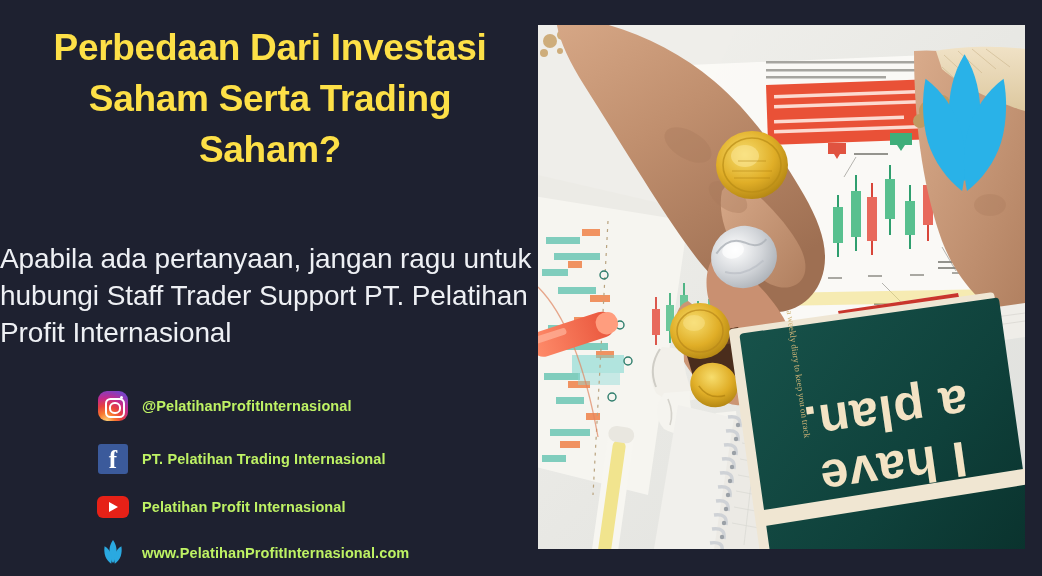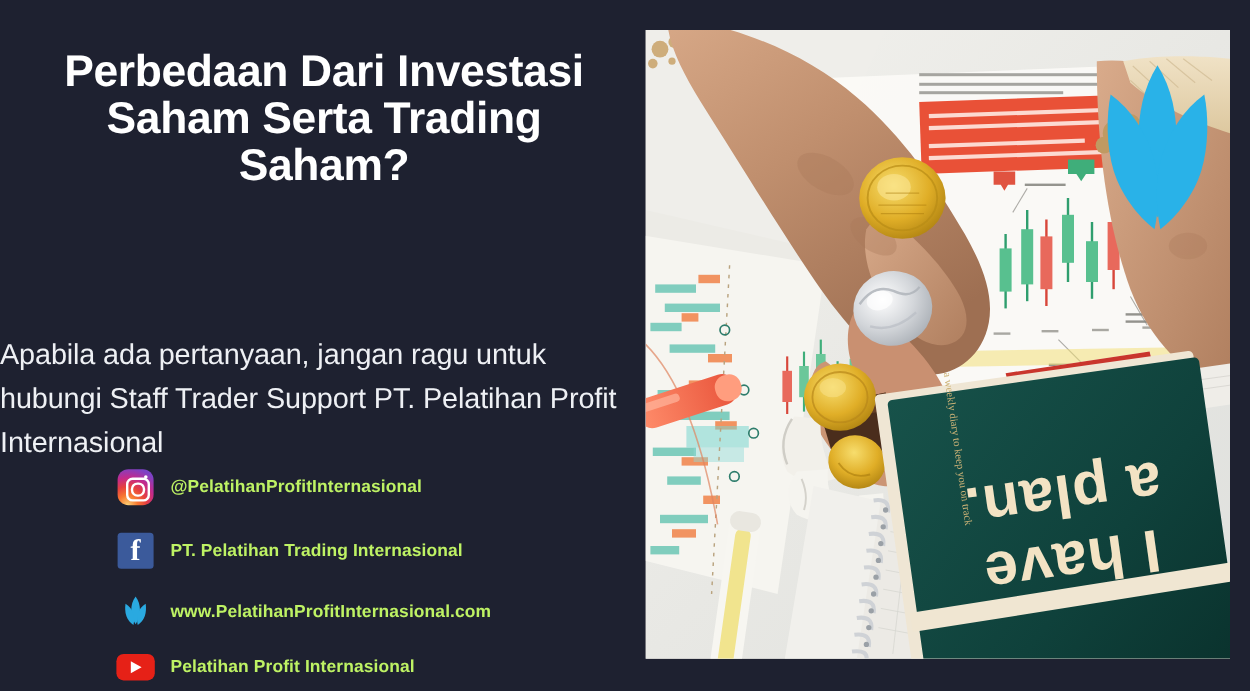--- a/index.html
+++ b/index.html
@@ -8,28 +8,28 @@
     background:#1e2130;
     font-family:"Liberation Sans", sans-serif;
     position:relative;
   }
 
   
   .left-col{
     position:absolute; left:0; top:0; width:538px; height:576px;
   }
   .headline{
-    position:absolute; left:14px; top:40px; width:512px;
-    color:#ffffff; font-size:37px; line-height:39px;
+    position:absolute; left:14px; top:22px; width:512px;
+    color:#fde047; font-size:37px; line-height:51px;
     font-weight:bold; text-align:center; letter-spacing:-0.3px;
   }
   .subtext{
     position:absolute; left:0px; top:240px; width:540px;
-    color:#eef0f4; font-size:24px; line-height:37px;
-    font-weight:300; letter-spacing:-0.1px;margin-top:37px;
+    color:#eef0f4; font-size:28px; line-height:37px;
+    font-weight:300; letter-spacing:-0.1px;
   }
 
   
   .social-list{
     position:absolute; left:97px; top:382px; width:430px;
   }
   .social-row{
     display:flex; align-items:center; height:45px; margin-bottom:5px;
   }
   .social-row .ic{
@@ -119,40 +119,40 @@
       <span class="lbl">@PelatihanProfitInternasional</span>
     </div>
 
     <div class="social-row row-fb">
       <span class="ic">
         <span class="fb-badge">
             <span class="f">f</span>
           </span>
       </span>
       <span class="lbl">PT. Pelatihan Trading Internasional</span>
+    </div>
+
+    <div class="social-row row-yt">
+      <span class="ic">
+        <span class="yt-badge"></span>
+      </span>
+      <span class="lbl">Pelatihan Profit Internasional</span>
     </div>
 
     <div class="social-row row-web">
       <span class="ic">
         <svg class="lotus" viewBox="0 0 32 32" aria-hidden="true">
           <g fill="#2aa9e0">
             <path d="M16 3c2.6 3.4 3.6 7.4 3.6 11.2 0 4.6-1.6 9-3.6 12.1-2-3.1-3.6-7.5-3.6-12.1C12.4 10.4 13.4 6.4 16 3z"></path>
             <path d="M7.6 9.2c3.3 1.9 5.4 4.9 6.4 8 1 3.2.9 6.7.2 9.6-2.5-1.6-4.8-4.4-5.9-7.5-1.1-3.2-1.2-7-.7-10.1z"></path>
             <path d="M24.4 9.2c.5 3.1.4 6.9-.7 10.1-1.1 3.1-3.4 5.9-5.9 7.5-.7-2.9-.8-6.4.2-9.6 1-3.1 3.1-6.1 6.4-8z"></path>
           </g>
         </svg>
       </span>
       <span class="lbl">www.PelatihanProfitInternasional.com</span>
-    </div>
-
-    <div class="social-row row-yt">
-      <span class="ic">
-        <span class="yt-badge"></span>
-      </span>
-      <span class="lbl">Pelatihan Profit Internasional</span>
     </div>
 
   </div>
 </div>
 
 <div class="photo">
   <svg viewBox="0 0 487 524" preserveAspectRatio="none" aria-hidden="true">
     <defs>
       <linearGradient id="paperG" x1="0" y1="0" x2="1" y2="1">
         <stop offset="0" stop-color="#f3f2ee"></stop>

